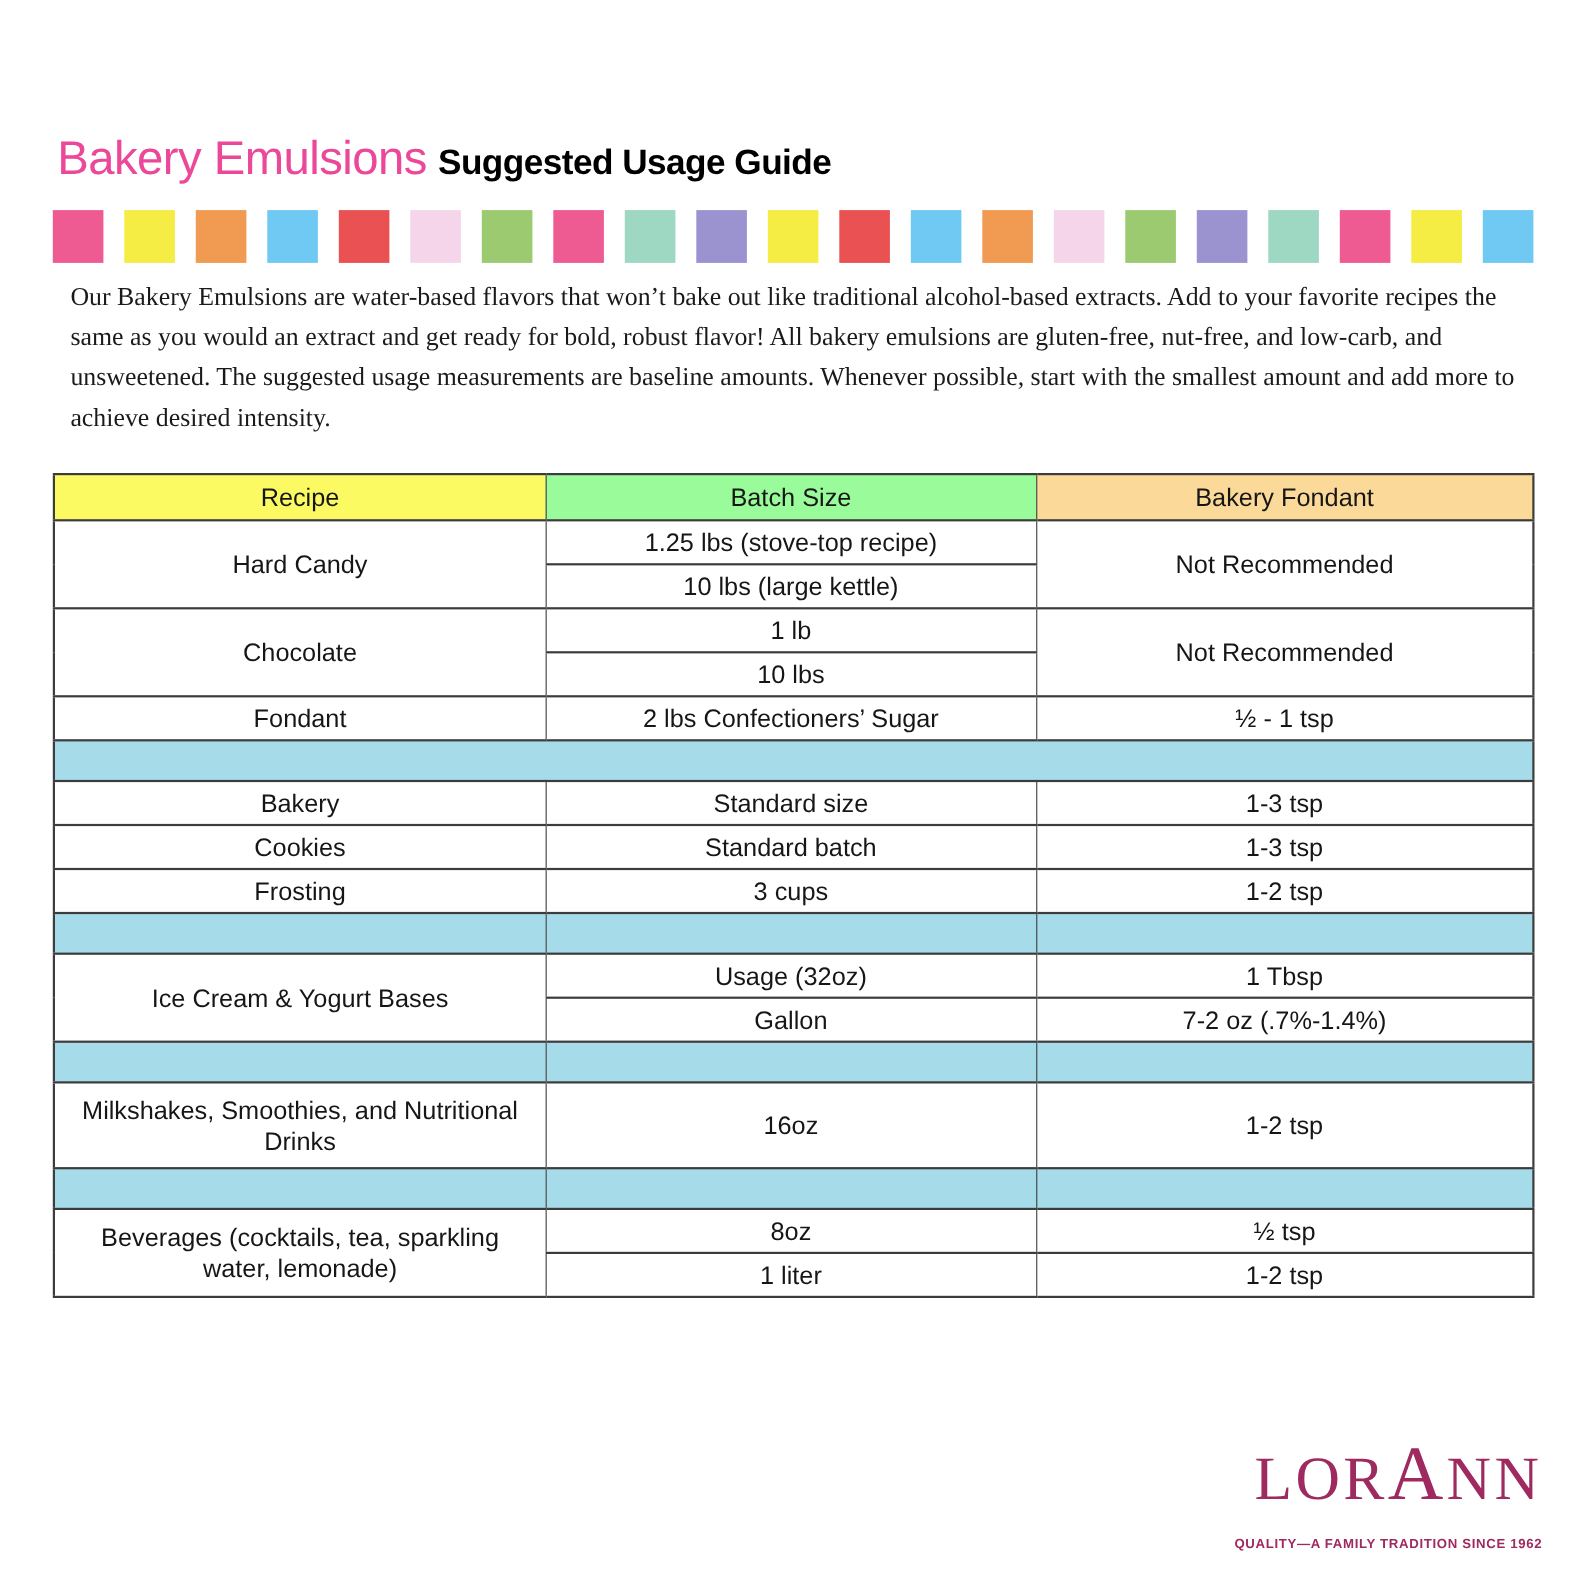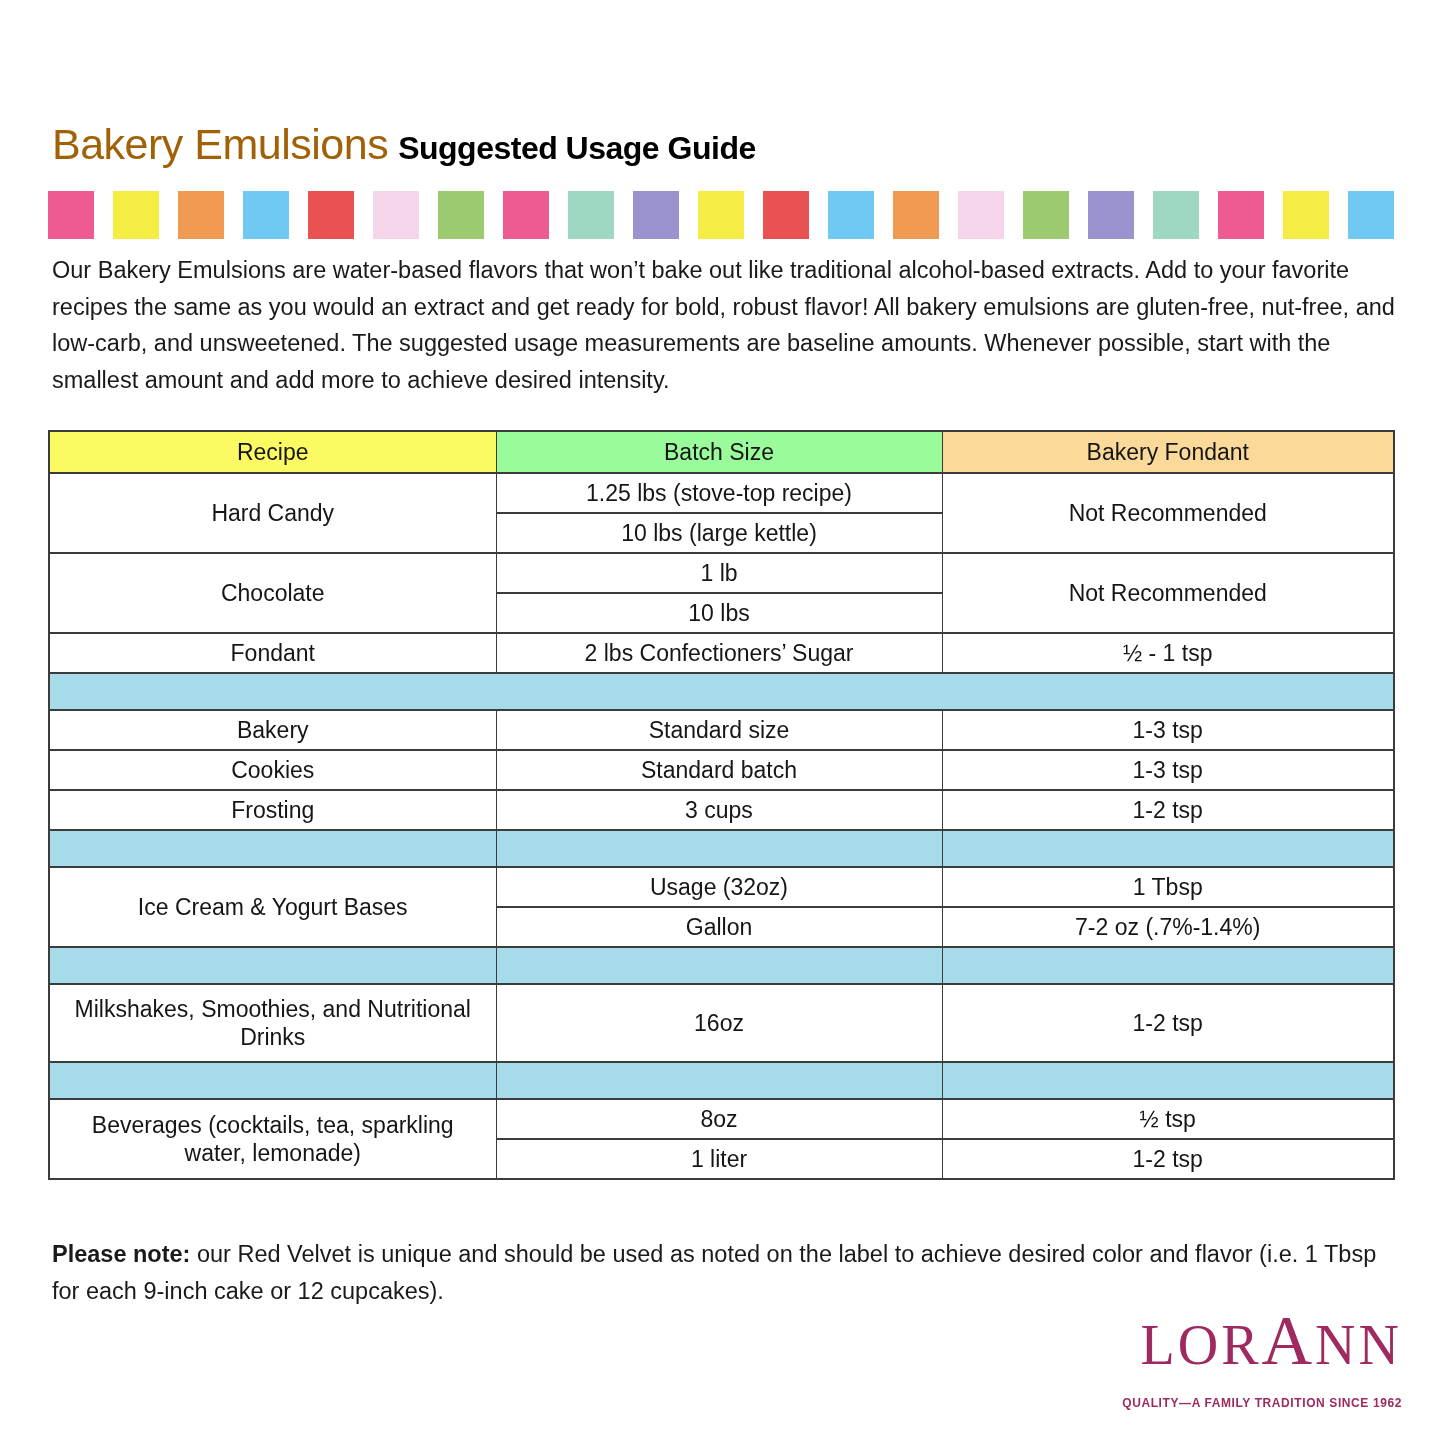--- a/index.html
+++ b/index.html
@@ -7,31 +7,31 @@
     width: 1445px; height: 1445px;
     background: #ffffff;
     font-family: "Liberation Sans", sans-serif;
     color: #1c1c1c;
     overflow: hidden;
   }
   .page { position: relative; width: 1445px; height: 1445px; background: #fff; }
 
   
   .title-row { position: absolute; top: 120px; left: 52px; white-space: nowrap; }
-  .title-main { font-size: 43px; font-weight: 400; color: #a16207; letter-spacing: -0.5px; }
+  .title-main { font-size: 43px; font-weight: 400; color: #ec4899; letter-spacing: -0.5px; }
   .title-sub  { font-size: 32px; font-weight: 700; color: #000; margin-left: 10px; letter-spacing: -0.5px; }
 
   
   .strip { position: absolute; top: 191px; left: 48px; width: 1346px; height: 48px;
            display: flex; gap: 19px; }
   .swatch { width: 46px; height: 48px; flex: 0 0 46px; }
 
   
-  .intro { position: absolute; top: 252px; left: 52px; width: 1345px;
-           font-size: 23.5px; line-height: 36.5px; color: #1a1a1a; }
+  .intro { position: absolute; top: 252px; left: 64px; width: 1345px;
+           font-size: 23.5px; line-height: 36.5px; color: #1a1a1a; font-family: Liberation Serif, serif; }
 
   
   .usage-table { position: absolute; top: 430px; left: 48px; width: 1345px;
                  border-collapse: collapse; table-layout: fixed;
                  font-size: 23px; color: #161616; }
   .usage-table col.c1 { width: 447px; }
   .usage-table col.c2 { width: 446px; }
   .usage-table col.c3 { width: 452px; }
   .usage-table { border: 2.5px solid #3c3c3c; }
   .usage-table td, .usage-table th {
@@ -189,22 +189,19 @@
         <td>8oz</td>
         <td>½ tsp</td>
       </tr>
       <tr>
         <td>1 liter</td>
         <td>1-2 tsp</td>
       </tr>
     </tbody>
   </table>
 
-  <div class="note">
-    <b>Please note:</b><span> our Red Velvet is unique and should be used as noted on the label to achieve desired color and flavor (i.e. 1 Tbsp for each 9-inch cake or 12 cupcakes).</span>
-  </div>
 
   <div class="logo" style="color:#9E2A60">
     <div class="logo-word"><span>LOR</span><span class="tall-a">A</span><span>NN</span></div>
     <div class="logo-tagline">QUALITY—A FAMILY TRADITION SINCE 1962</div>
   </div>
 
 </div>
 
 </body></html>

